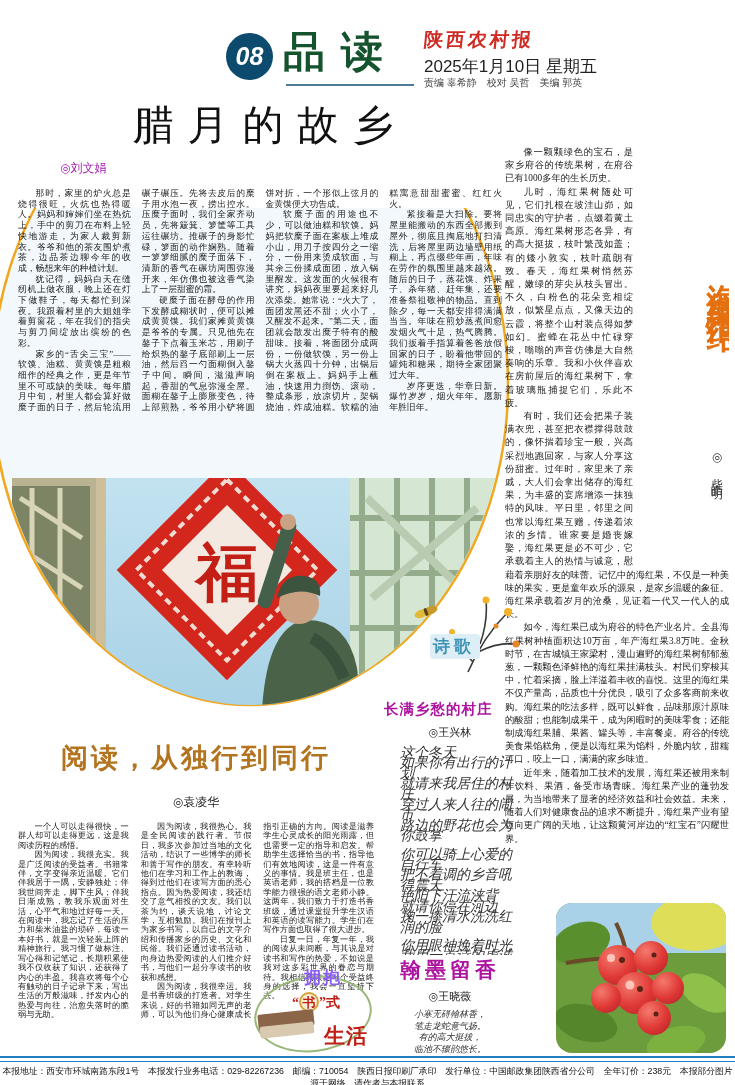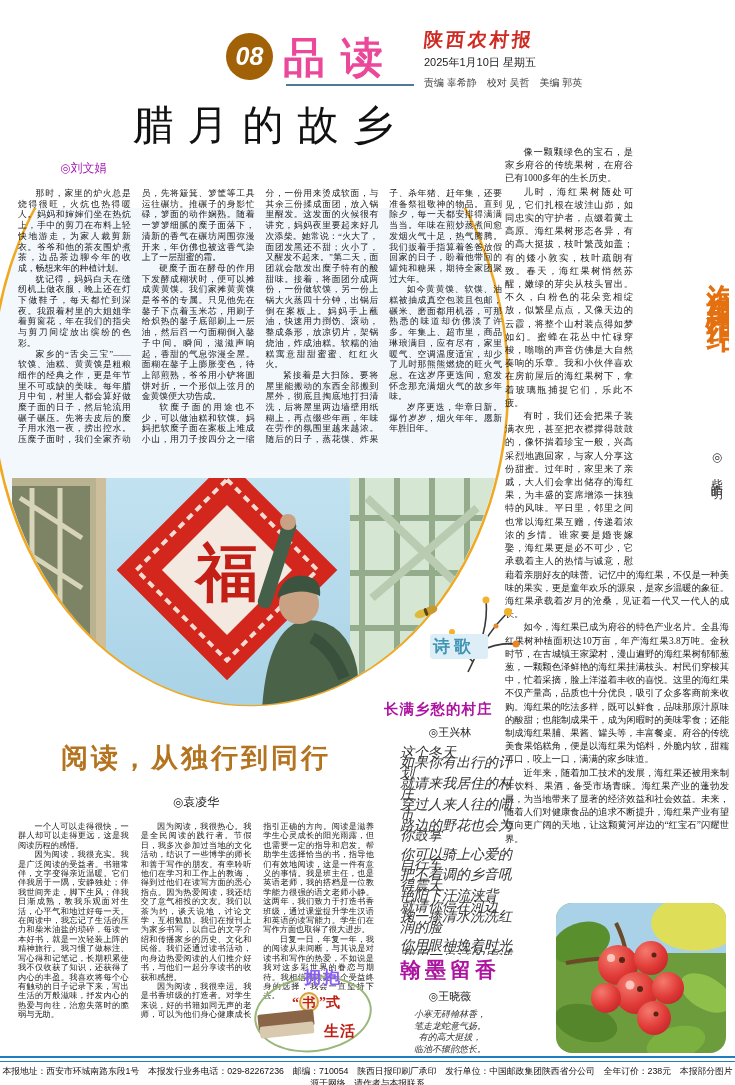--- a/index.html
+++ b/index.html
@@ -3,29 +3,29 @@
 <meta charset="utf-8">
 <style>
   * { margin:0; padding:0; box-sizing:border-box; }
   html,body { width:735px; height:1085px; }
   body { position:relative; background:#ffffff; overflow:hidden;
          font-family:"Liberation Serif","DejaVu Serif",serif; color:#1a1a1a; }
   .abs { position:absolute; }
 
   
   .page-num { left:226px; top:33px; width:47px; height:47px; border-radius:50%;
-    background:#a16207; color:#fff; font-size:25px; font-weight:bold;
+    background:#0c4a6e; color:#fff; font-size:25px; font-weight:bold;
     display:flex; align-items:center; justify-content:center;
     font-family:"Liberation Sans",sans-serif; font-style:italic; z-index:3; }
-  .section-name { left:283px; top:30px; font-size:42px; font-weight:bold;
-    color:#ec4899; letter-spacing:16px; z-index:3; }
+  .section-name { left:283px; top:24px; font-size:42px; font-weight:bold;
+    color:#14532d; letter-spacing:16px; z-index:3; }
   .section-underline { left:286px; top:84px; width:128px; height:2px; background:#4e7b94; z-index:3; }
   .paper-logo { left:424px; top:27px; font-size:19px; font-weight:bold; color:#cf2b24;
     letter-spacing:3px; transform:skewX(-6deg); z-index:3; }
-  .paper-date { left:424px; top:55px; font-size:11px; color:#222; z-index:3;
+  .paper-date { left:424px; top:55px; font-size:17px; color:#222; z-index:3;
     font-family:"Liberation Sans",sans-serif; }
   .paper-staff { left:424px; top:76px; font-size:10px; color:#444; z-index:3;
     font-family:"Liberation Sans",sans-serif; }
 
   
   .a1-title { left:60px; top:98px; width:420px; text-align:center; font-size:41px;
     font-weight:normal; letter-spacing:14px; color:#111; z-index:2; }
   .a1-author { left:60px; top:160px; width:420px; text-align:left; font-size:12px; color:#a21caf; z-index:2; }
   .a1-cols { left:18px; top:188px; width:484px; height:338px; z-index:2;
     column-count:4; column-gap:11px; font-size:8.8px; line-height:10.7px; overflow:hidden; }
@@ -42,42 +42,42 @@
   
   .yd-title { left:18px; top:740px; width:356px; text-align:center; font-size:27px;
     font-weight:bold; color:#b3731f; letter-spacing:3px; z-index:2; }
   .yd-author { left:18px; top:794px; width:356px; text-align:center; font-size:12px; color:#222; z-index:2; }
   .yd-cols { left:18px; top:822px; width:356px; height:236px; z-index:2;
     column-count:3; column-gap:12px; font-size:8.2px; line-height:9.4px; overflow:hidden; }
 
   
   .poetry-art { left:408px; top:582px; width:112px; height:112px; z-index:2; }
   .poetry-label { position:absolute; left:22px; top:52px; font-size:17px; font-weight:bold;
-    color:#3f93b5; letter-spacing:4px; background:#ddeef6; padding:1px 13px 1px 3px; border-radius:3px; }
+    color:#3f93b5; letter-spacing:4px; background:#ddeef6; padding:1px 5px 1px 3px; border-radius:3px; }
   .poem1 { left:384px; top:700px; width:132px; height:255px; overflow:hidden; z-index:2; }
   .poem-title-1 { text-align:left; font-size:14.5px; font-weight:bold; color:#ad14a0; letter-spacing:1px; }
   .poem-author { text-align:center; font-size:11px; color:#222; margin:6px 0 8px 0; }
   .stanza { white-space:pre-line; font-style:italic; font-size:14px; line-height:10.4px;
     color:#333; padding-left:16px; margin-bottom:8px; }
   .poem2 { left:384px; top:956px; width:132px; z-index:2; }
   .poem-title-2 { text-align:center; font-size:21px; font-weight:bold; color:#ad14a0; letter-spacing:4px; }
   .poem2 .poem-author { margin:5px 0 5px 0; }
   .poem2-line { text-align:center; font-style:italic; font-size:9px; line-height:11.5px; color:#333; }
 
   
   .photo1 { left:12px; top:478px; width:492px; height:232px; z-index:1; }
   .photo2 { left:556px; top:903px; width:170px; height:150px; z-index:2; }
   .book-promo { left:252px; top:966px; width:124px; height:94px; z-index:3; }
   .book-oval { position:absolute; left:2px; top:10px; width:118px; height:76px;
     border:2px solid #9ab87a; border-radius:50%; transform:rotate(-7deg); }
   .bp-line1 { position:absolute; left:52px; top:0px; font-size:17px; font-weight:bold; color:#8b5cf6; letter-spacing:2px; }
   .bp-line2 { position:absolute; left:40px; top:26px; font-size:14px; font-weight:bold; color:#c01f16; }
   .bp-shu { display:inline-block; border:2px solid #d8a23a; border-radius:50%;
     width:20px; height:20px; line-height:18px; text-align:center; font-size:13px; background:#f6edd2; }
-  .bp-line3 { position:absolute; left:72px; top:56px; font-size:15px; font-weight:bold; color:#c01f16; letter-spacing:1px; }
+  .bp-line3 { position:absolute; left:72px; top:56px; font-size:21px; font-weight:bold; color:#c01f16; letter-spacing:1px; }
   .bp-book { position:absolute; left:6px; top:38px; width:58px; height:40px; }
   .bp-book .cover { position:absolute; left:0; top:8px; width:56px; height:16px;
     background:#8a6548; transform:rotate(-6deg); border-radius:2px; }
   .bp-book .pages { position:absolute; left:2px; top:20px; width:54px; height:12px;
     background:#d9c9ae; transform:rotate(-6deg); border-radius:2px; }
 
   
   .footer-rule { left:0; top:1056px; width:735px; height:6px;
     border-top:2.5px solid #1f7dc0; border-bottom:1px solid #1f7dc0; z-index:3; }
   .footer-text { left:0; top:1066px; width:735px; text-align:center; font-size:8.8px;
@@ -103,21 +103,20 @@
 
 <div class="abs a1-title">腊月的故乡</div>
 <div class="abs a1-author">◎刘文娟</div>
 <div class="abs a1-cols">
     <p class="body-par">那时，家里的炉火总是烧得很旺，火炕也热得暖人。妈妈和婶婶们坐在热炕上，手中的剪刀在布料上轻快地游走，为家人裁剪新衣。爷爷和他的茶友围炉煮茶，边品茶边聊今年的收成，畅想来年的种植计划。</p>
     <p class="body-par">犹记得，妈妈白天在缝纫机上做衣服，晚上还在灯下做鞋子，每天都忙到深夜。我跟着村里的大姐姐学着剪窗花，年在我们的指尖与剪刀间绽放出缤纷的色彩。</p>
     <p class="body-par">家乡的“舌尖三宝”——软馍、油糕、黄黄馍是粗粮细作的经典之作，更是年节里不可或缺的美味。每年腊月中旬，村里人都会算好做糜子面的日子，然后轮流用碾子碾压。先将去皮后的糜子用水泡一夜，捞出控水。压糜子面时，我们全家齐动员，先将簸箕、箩筐等工具运往碾坊。推碾子的身影忙碌，箩面的动作娴熟。随着一箩箩细腻的糜子面落下，清新的香气在碾坊周围弥漫开来，年仿佛也被这香气染上了一层甜蜜的霜。</p>
     <p class="body-par">硬糜子面在酵母的作用下发酵成糊状时，便可以摊成黄黄馍。我们家摊黄黄馍是爷爷的专属。只见他先在鏊子下点着玉米芯，用刷子给炽热的鏊子底部刷上一层油，然后舀一勺面糊倒入鏊子中间。瞬间，滋滋声响起，香甜的气息弥漫全屋。面糊在鏊子上膨胀变色，待上部煎熟，爷爷用小铲将圆饼对折，一个形似上弦月的金黄馍便大功告成。</p>
     <p class="body-par">软糜子面的用途也不少，可以做油糕和软馍。妈妈把软糜子面在案板上堆成小山，用刀子按四分之一缩分，一份用来烫成软面，与其余三份揉成面团，放入锅里醒发。这发面的火候很有讲究，妈妈夜里要起来好几次添柴。她常说：“火大了，面团发黑还不甜；火小了，又醒发不起来。”第二天，面团就会散发出糜子特有的酸甜味。接着，将面团分成两份，一份做软馍，另一份上锅大火蒸四十分钟，出锅后倒在案板上。妈妈手上蘸油，快速用力捯饬、滚动，整成条形，放凉切片，架锅烧油，炸成油糕。软糯的油糕寓意甜甜蜜蜜、红红火火。</p>
     <p class="body-par">紧接着是大扫除。要将屋里能搬动的东西全部搬到屋外，彻底且掏底地打扫清洗，后将屋里两边墙壁用纸糊上，再点缀些年画，年味在劳作的氛围里越来越浓。随后的日子，蒸花馍、炸果子、杀年猪、赶年集，还要准备祭祖敬神的物品。直到除夕，每一天都安排得满满当当。年味在煎炒蒸煮间愈发烟火气十足，热气腾腾。我们扳着手指算着爸爸放假回家的日子，盼着他带回的罐炖和糖果，期待全家团聚过大年。</p>
-    <p class="body-par">如今黄黄馍、软馍、油糕被抽成真空包装且包邮，碾米、磨面都用机器，可那熟悉的味道却仿佛淡了许多。年集上、超市里，商品琳琅满目，应有尽有，家里暖气、空调温度适宜，却少了儿时那熊熊燃烧的旺火气息。在这岁序更迭间，愈发怀念那充满烟火气的故乡年味。</p>
     <p class="body-par">岁序更迭，华章日新。爆竹岁岁，烟火年年。愿新年胜旧年。</p>
   </div>
 
 <svg class="abs photo1" width="492" height="232" viewBox="0 0 492 232">
   <defs>
     <clipPath id="photoClip">
         <ellipse cx="238" cy="-93" rx="256" ry="320"></ellipse>
       </clipPath>
     <linearGradient id="sky" x1="0" y1="0" x2="0" y2="1">
       <stop offset="0" stop-color="#c2e2f0"></stop>

